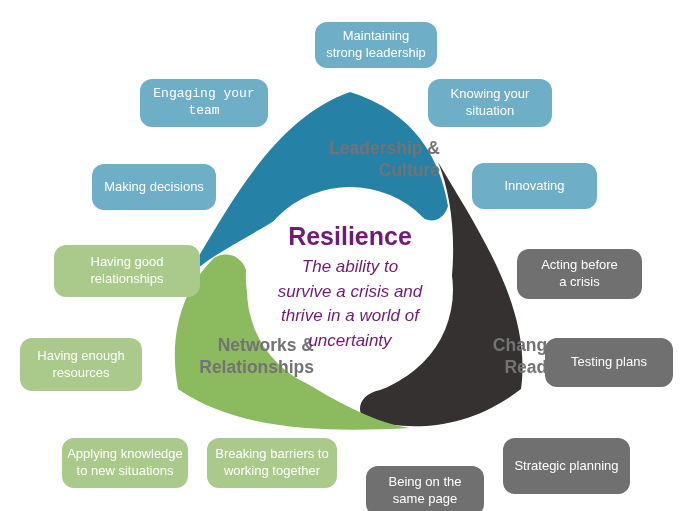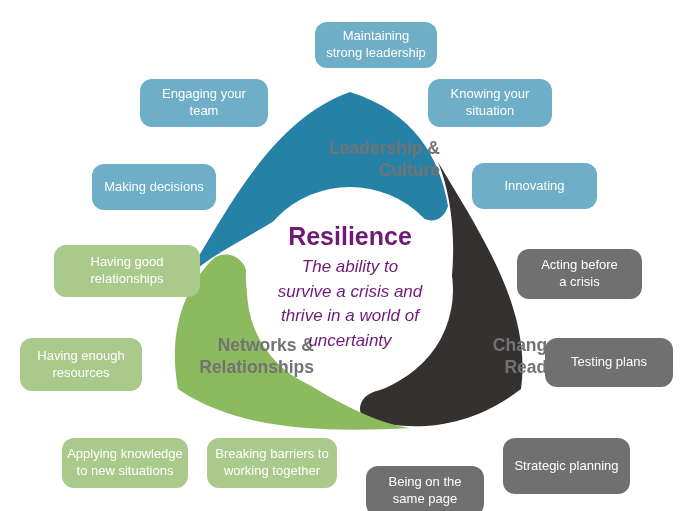--- a/index.html
+++ b/index.html
@@ -67,21 +67,21 @@
     <div class="center-heading">Resilience</div>
     <div class="center-subtext">The ability to
 survive a crisis and
 thrive in a world of
 uncertainty</div>
   </div>
 
   <div id="boxes">
       <div class="label-box" style="left: 286px; top: 22px; width: 122px; height: 46px; background: rgb(110, 174, 198); margin-left: 29px;">Maintaining
 strong leadership</div>
-      <div class="label-box" style="left: 140px; top: 79px; width: 128px; height: 48px; background: rgb(110, 174, 198);">Engaging your
+      <div class="label-box" style="left: 140px; top: 79px; width: 128px; height: 48px; background: rgb(110, 174, 198); font-family: Liberation Mono, monospace;">Engaging your
 team</div>
       <div class="label-box" style="left: 428px; top: 79px; width: 124px; height: 48px; background: rgb(110, 174, 198);">Knowing your
 situation</div>
       <div class="label-box" style="left: 92px; top: 164px; width: 124px; height: 46px; background: rgb(110, 174, 198);">Making decisions</div>
       <div class="label-box" style="left: 472px; top: 163px; width: 125px; height: 46px; background: rgb(110, 174, 198);">Innovating</div>
       <div class="label-box" style="left: 54px; top: 245px; width: 146px; height: 52px; background: rgb(169, 202, 139);">Having good
 relationships</div>
       <div class="label-box" style="left: 517px; top: 249px; width: 125px; height: 50px; background: rgb(111, 112, 111);">Acting before
 a crisis</div>
       <div class="label-box" style="left: 20px; top: 338px; width: 122px; height: 53px; background: rgb(169, 202, 139);">Having enough

